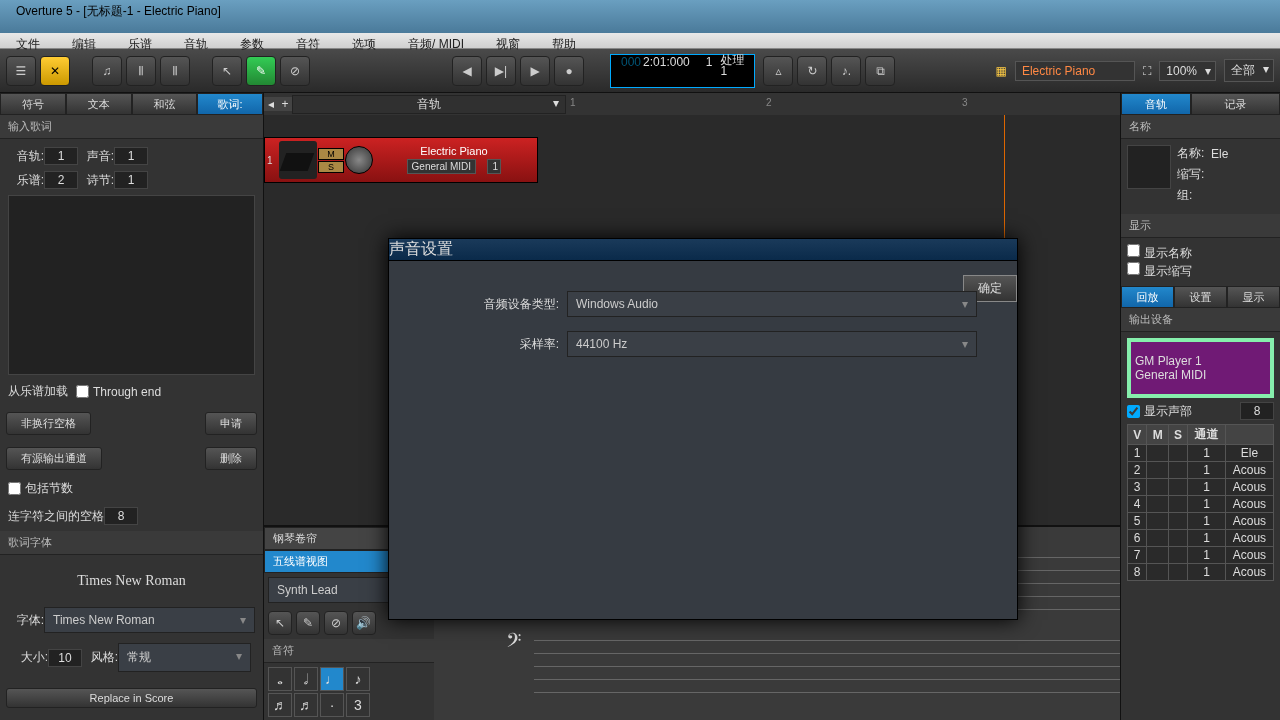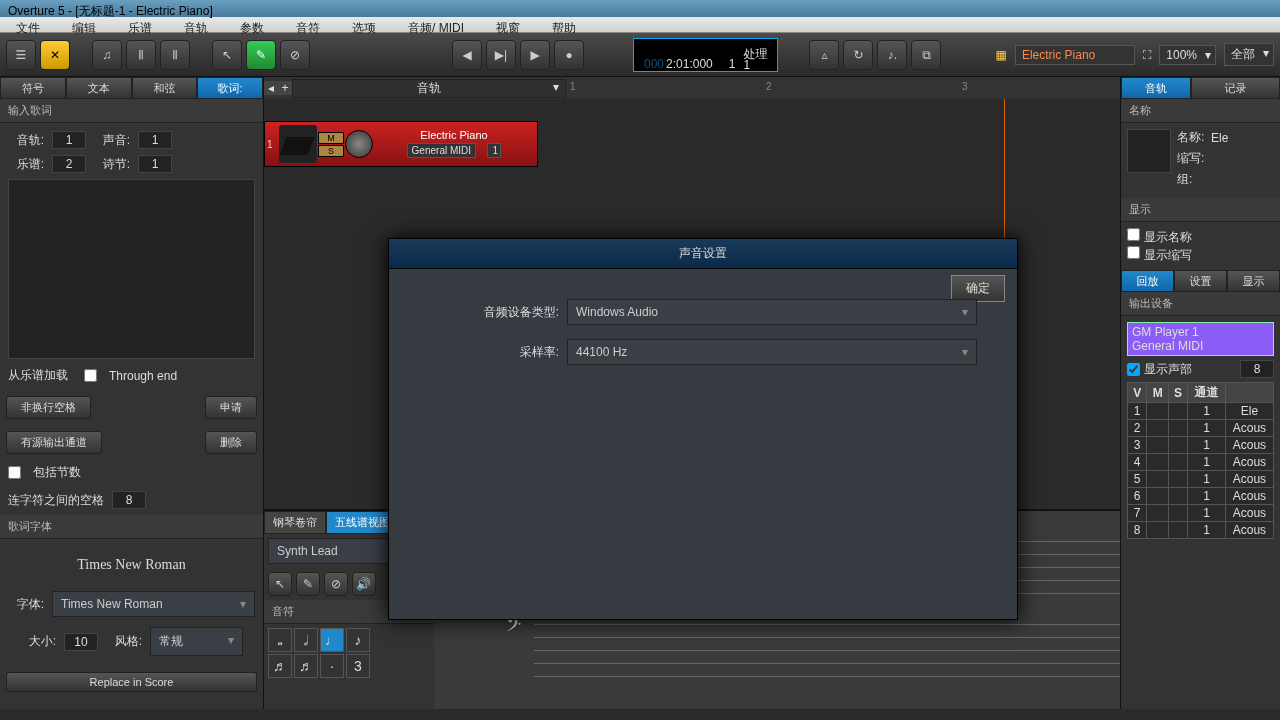--- a/index.html
+++ b/index.html
@@ -1,39 +1,39 @@
 <!DOCTYPE html>
 <html><head>
 <meta charset="utf-8">
 <style>
 *{box-sizing:border-box;margin:0;padding:0;font-family:"Microsoft YaHei",Arial,sans-serif;font-size:12px;color:#ddd;user-select:none}
 body{background:#2a2a2a;width:1280px;height:720px;overflow:hidden;position:relative}
-.titlebar{background:linear-gradient(#6a9fc0,#4a7a9a);height:17px;line-height:22px;padding:0 8px;color:#000;font-size:12px}
+.titlebar{background:linear-gradient(#6a9fc0,#4a7a9a);height:33px;line-height:22px;padding:0 16px;color:#000;font-size:12px}
 .menubar{background:linear-gradient(#e8e8e8,#d0d0d0);height:16px;display:flex;border-bottom:1px solid #888}
 .menubar .mi{padding:3px 16px;color:#222;cursor:pointer}
 .toolbar{background:linear-gradient(#4a4a4a,#2a2a2a);height:44px;display:flex;align-items:center;padding:0 6px;border-bottom:1px solid #111;gap:4px}
 .tbtn{width:30px;height:30px;background:linear-gradient(#555,#333);border:1px solid #222;border-radius:4px;display:flex;align-items:center;justify-content:center;cursor:pointer;color:#ccc}
 .tbtn.yellow{background:linear-gradient(#ffcc33,#cc9900);color:#000}
 .tbtn.green{background:linear-gradient(#33cc55,#228833);color:#fff}
 .tgrp{display:flex;gap:4px;margin-right:18px}
 .zoom{margin-left:auto;display:flex;gap:8px;align-items:center}
 .zoom .sel{background:#333;border:1px solid #555;padding:2px 18px 2px 6px;position:relative;min-width:50px}
 .zoom .sel:after{content:"▾";position:absolute;right:4px}
 .eplabel{background:#333;border:1px solid #555;padding:2px 6px;color:#ff8844;min-width:120px}
-.counter{background:#000;border:1px solid #00aaff;height:34px;display:flex;align-items:flex-end;padding:0 10px;font-family:monospace;font-size:20px;color:#00ccff;margin:0 27px}
+.counter{background:#000;border:1px solid #00aaff;height:34px;display:flex;align-items:flex-start;padding:0 10px;font-family:monospace;font-size:20px;color:#00ccff;margin:0 4px}
 .counter .dim{color:#005577;margin-right:2px}
 .counter .sm{font-size:10px;color:#0099cc;margin-left:8px;line-height:10px}
 .main{display:flex;height:calc(720px - 88px)}
 .left{width:264px;background:#333;border-right:1px solid #111;display:flex;flex-direction:column}
 .tabs{display:flex;height:22px}
 .tabs .t{flex:1;background:linear-gradient(#555,#333);border:1px solid #222;text-align:center;line-height:20px;cursor:pointer;font-size:11px}
 .tabs .t.active{background:linear-gradient(#2288cc,#1166aa);color:#fff}
 .lhdr{background:#3a3a3a;padding:4px 8px;border-bottom:1px solid #222;font-size:11px;color:#bbb}
 .lbody{padding:8px;font-size:11px}
-.lrow{display:flex;gap:8px;margin-bottom:6px;align-items:center}
+.lrow{display:flex;gap:0;margin-bottom:6px;align-items:center}
 .lrow label{width:36px;text-align:right}
 .nin{background:#222;border:1px solid #444;width:34px;text-align:center;padding:1px}
 .lbox{background:#222;border:1px solid #444;height:180px;margin-top:4px}
 .btn{background:linear-gradient(#555,#333);border:1px solid #222;border-radius:3px;padding:3px 14px;cursor:pointer;font-size:11px}
 .brow{display:flex;gap:8px;padding:6px;justify-content:space-between}
 .chk{margin-right:4px;accent-color:#00aaff}
 .center{flex:1;position:relative;background:#2a2a2a;overflow:hidden;display:flex;flex-direction:column}
 .chtop{height:22px;display:flex;align-items:center;background:#333}
 .chtop .trklbl{flex:0 0 274px;text-align:center;background:#303030;border:1px solid #222;position:relative}
 .chtop .trklbl:after{content:"▾";position:absolute;right:6px}
@@ -46,47 +46,47 @@
 .trkhdr .pic:before{content:"";position:absolute;width:28px;height:18px;background:#111;top:12px;left:4px;transform:skewX(-20deg)}
 .trkhdr .ms{width:28px}
 .trkhdr .ms div{background:#aa8844;border:1px solid #000;text-align:center;font-size:9px;margin:1px;color:#000}
 .trkhdr .knob{width:28px;height:28px;border-radius:50%;background:radial-gradient(#888,#333);border:1px solid #000}
 .trkhdr .name{flex:1;text-align:center}
 .trkhdr .name .nm{color:#fff;font-size:11px}
 .trkhdr .gm{background:#333;border:1px solid #555;margin:2px 4px;font-size:10px;padding:1px 4px;display:inline-block}
 .playhead{position:absolute;top:0;bottom:0;left:740px;width:1px;background:#dd6600}
 .bottom{height:200px;background:#2a2a2a;border-top:2px solid #111;display:flex}
 .bl{width:170px;background:#333}
-.bl .tb{display:flex;flex-direction:row}
+.bl .tb{display:flex;flex-direction:column}
 .bl .tb .t{background:#444;border:1px solid #222;padding:3px 8px;font-size:11px;cursor:pointer}
 .bl .tb .t.active{background:#2288cc;color:#fff}
 .notesec{padding:4px}
 .notegrid{display:flex;gap:2px;flex-wrap:wrap}
 .note{width:24px;height:24px;background:#333;border:1px solid #555;display:flex;align-items:center;justify-content:center;cursor:pointer;font-size:14px}
 .note.sel{background:#2288cc}
 .br{flex:1;background:#3a3a3a;position:relative}
 .staff{position:absolute;left:100px;right:0;top:30px;height:120px}
 .staff .sl{height:1px;background:#666;margin-bottom:12px}
 .right{width:160px;background:#333;border-left:1px solid #111;overflow:hidden}
 .rbody{padding:6px;font-size:11px}
 .rrow{display:flex;margin-bottom:4px;align-items:center}
 .rrow label{width:34px}
 .rtbl{width:100%;border-collapse:collapse;font-size:10px}
 .rtbl th,.rtbl td{border:1px solid #555;padding:1px 4px;text-align:center;background:#2a2a2a}
 .rtbl th{background:#444}
 .dialog{position:absolute;left:388px;top:238px;width:630px;height:382px;background:#363b42;border:1px solid #000;box-shadow:0 0 20px #000;z-index:100}
-.dtitle{background:linear-gradient(#1a3a5a,#0a2a4a);text-align:center;padding:6px;font-size:12px;border-bottom:1px solid #000}
+.dtitle{background:linear-gradient(#1a3a5a,#0a2a4a);font-size:16px;border-bottom:1px solid #000}
 .dbody{padding:30px 40px}
 .drow{display:flex;align-items:center;margin-bottom:14px}
 .drow label{width:130px;text-align:right;margin-right:8px}
 .dsel{flex:1;background:#3a3f46;border:1px solid #222;padding:5px 8px;position:relative;color:#ccc}
 .dsel:after{content:"▾";position:absolute;right:8px;color:#888}
 .dlist{flex:1;background:#fff;border:1px solid #222;height:44px;padding:4px 6px;color:#000}
 .dlist .opt{display:flex;align-items:center;gap:4px;font-family:"Courier New",monospace;font-size:11px}
-.dok{position:absolute;right:12px;top:36px;background:linear-gradient(#555,#333);border:1px solid #888;padding:4px 14px;cursor:pointer}
+.dok{position:absolute;right:0;top:36px;background:linear-gradient(#555,#333);border:1px solid #888;padding:4px 14px;cursor:pointer}
 .tiny{font-size:10px;color:#999}
 </style>
 </head>
 <body>
 
 <div class="titlebar">Overture 5 - [无标题-1 - Electric Piano]</div>
 
 <div class="menubar">
   <div class="mi">文件</div>
   <div class="mi">编辑</div>
@@ -186,21 +186,21 @@
     <div class="lrow" style="padding:0 8px">
         <span>连字符之间的空格</span>
         <div class="nin">8</div>
       </div>
     <div class="lhdr">歌词字体</div>
     <div style="text-align:center;padding:18px;font-family:'Times New Roman';font-size:14px">Times New Roman</div>
     <div class="lrow" style="padding:0 8px">
         <label>字体:</label>
         <div class="dsel" style="flex:1">Times New Roman</div>
       </div>
-    <div class="lrow" style="padding:4px 20px">
+    <div class="lrow" style="padding:4px 12px">
       <label>大小:</label>
         <div class="nin">10</div>
       <label>风格:</label>
         <div class="dsel" style="flex:1">常规</div>
     </div>
     <div style="text-align:center;padding:6px">
         <div class="btn">Replace in Score</div>
       </div>
   </div>
 
@@ -315,21 +315,21 @@
       <div><input type="checkbox" class="chk" style=""><span>显示名称</span></div>
       <div><input type="checkbox" class="chk" style=""><span>显示缩写</span></div>
     </div>
     <div class="tabs">
       <div class="t active">回放</div>
       <div class="t">设置</div>
       <div class="t">显示</div>
     </div>
     <div class="lhdr">输出设备</div>
     <div class="rbody">
-      <div style="background:#8b5cf6;border:1px solid #86efac;padding:2px 4px;font-size:10px">
+      <div style="background:#701a75;border:4px solid #86efac;padding:12px 4px;font-size:10px">
         <div>GM Player 1</div>
           <div>General MIDI</div>
       </div>
       <div class="rrow" style="margin-top:4px">
           <input type="checkbox" checked="" class="chk" style="">
           <span>显示声部</span>
           <div class="nin" style="margin-left:auto">8</div>
         </div>
       <table class="rtbl">
         <tbody>

